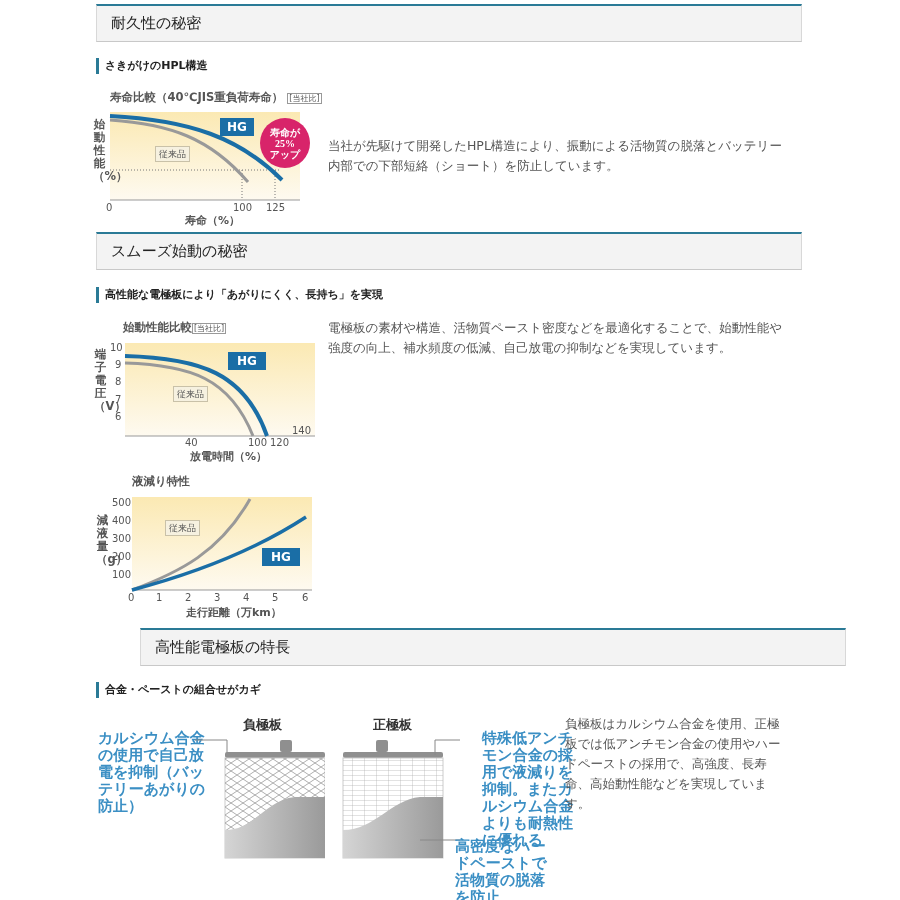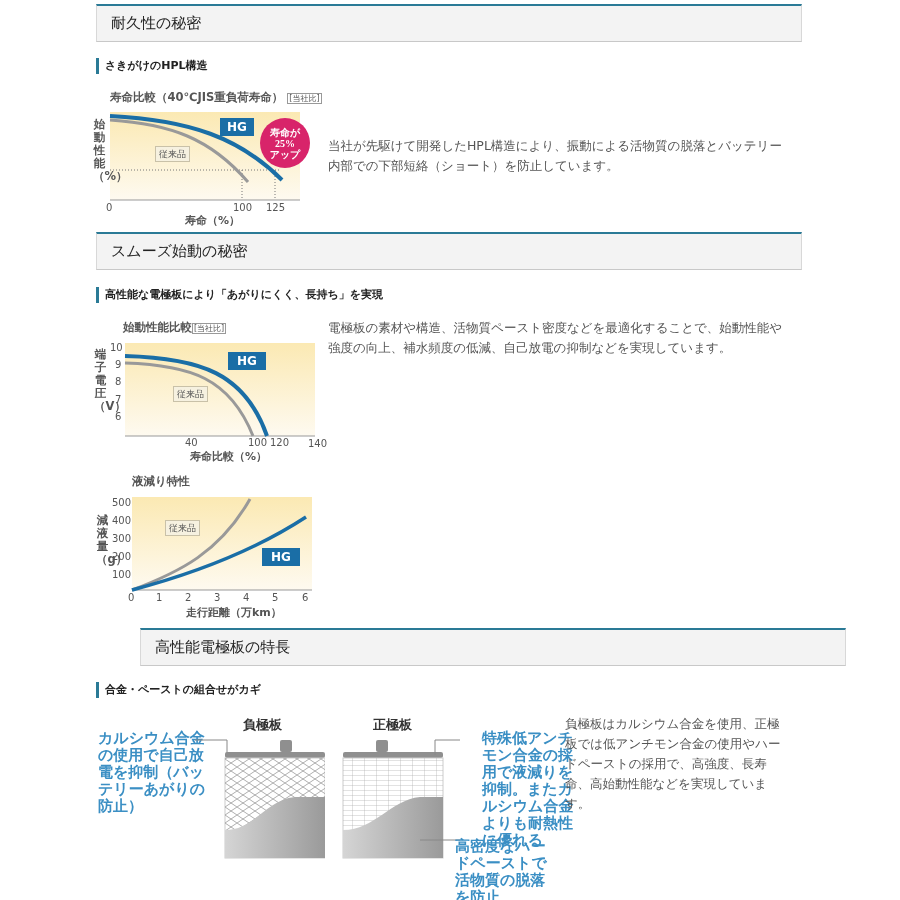--- a/index.html
+++ b/index.html
@@ -82,22 +82,22 @@
   <div class="tick" style="left:20px;top:24px;">10</div>
   <div class="tick" style="left:25px;top:41px;">9</div>
   <div class="tick" style="left:25px;top:58px;">8</div>
   <div class="tick" style="left:25px;top:76px;">7</div>
   <div class="tick" style="left:25px;top:93px;">6</div>
   <div class="hg" style="left:138px;top:34px;width:38px;">HG</div>
   <div class="old" style="left:83px;top:68px;">従来品</div>
   <div class="tick" style="left:95px;top:119px;">40</div>
   <div class="tick" style="left:158px;top:119px;">100</div>
   <div class="tick" style="left:180px;top:119px;">120</div>
-  <div class="tick" style="left:202px;top:120px;margin-left:16px;">140</div>
-  <div class="xlab" style="left:100px;top:131px;">寿命比較（%）</div>
+  <div class="tick" style="left:202px;top:107px;">140</div>
+  <div class="xlab" style="left:100px;top:131px;">放電時間（%）</div>
 </div>
 
 <div class="body-text" style="left:328px;top:318px;width:460px;">電極板の素材や構造、活物質ペースト密度などを最適化することで、始動性能や強度の向上、補水頻度の低減、自己放電の抑制などを実現しています。</div>
 
 <div class="chart" style="left:90px;top:472px;width:230px;height:152px;">
   <div class="chart-title" style="left:42px;top:2px;">液減り特性</div>
   <svg style="position:absolute;left:0;top:0;" width="230" height="152">
     <defs>
         <linearGradient id="g3" x1="0" y1="0" x2="0" y2="1">
           <stop offset="0" stop-color="#fbe9b3"></stop>

